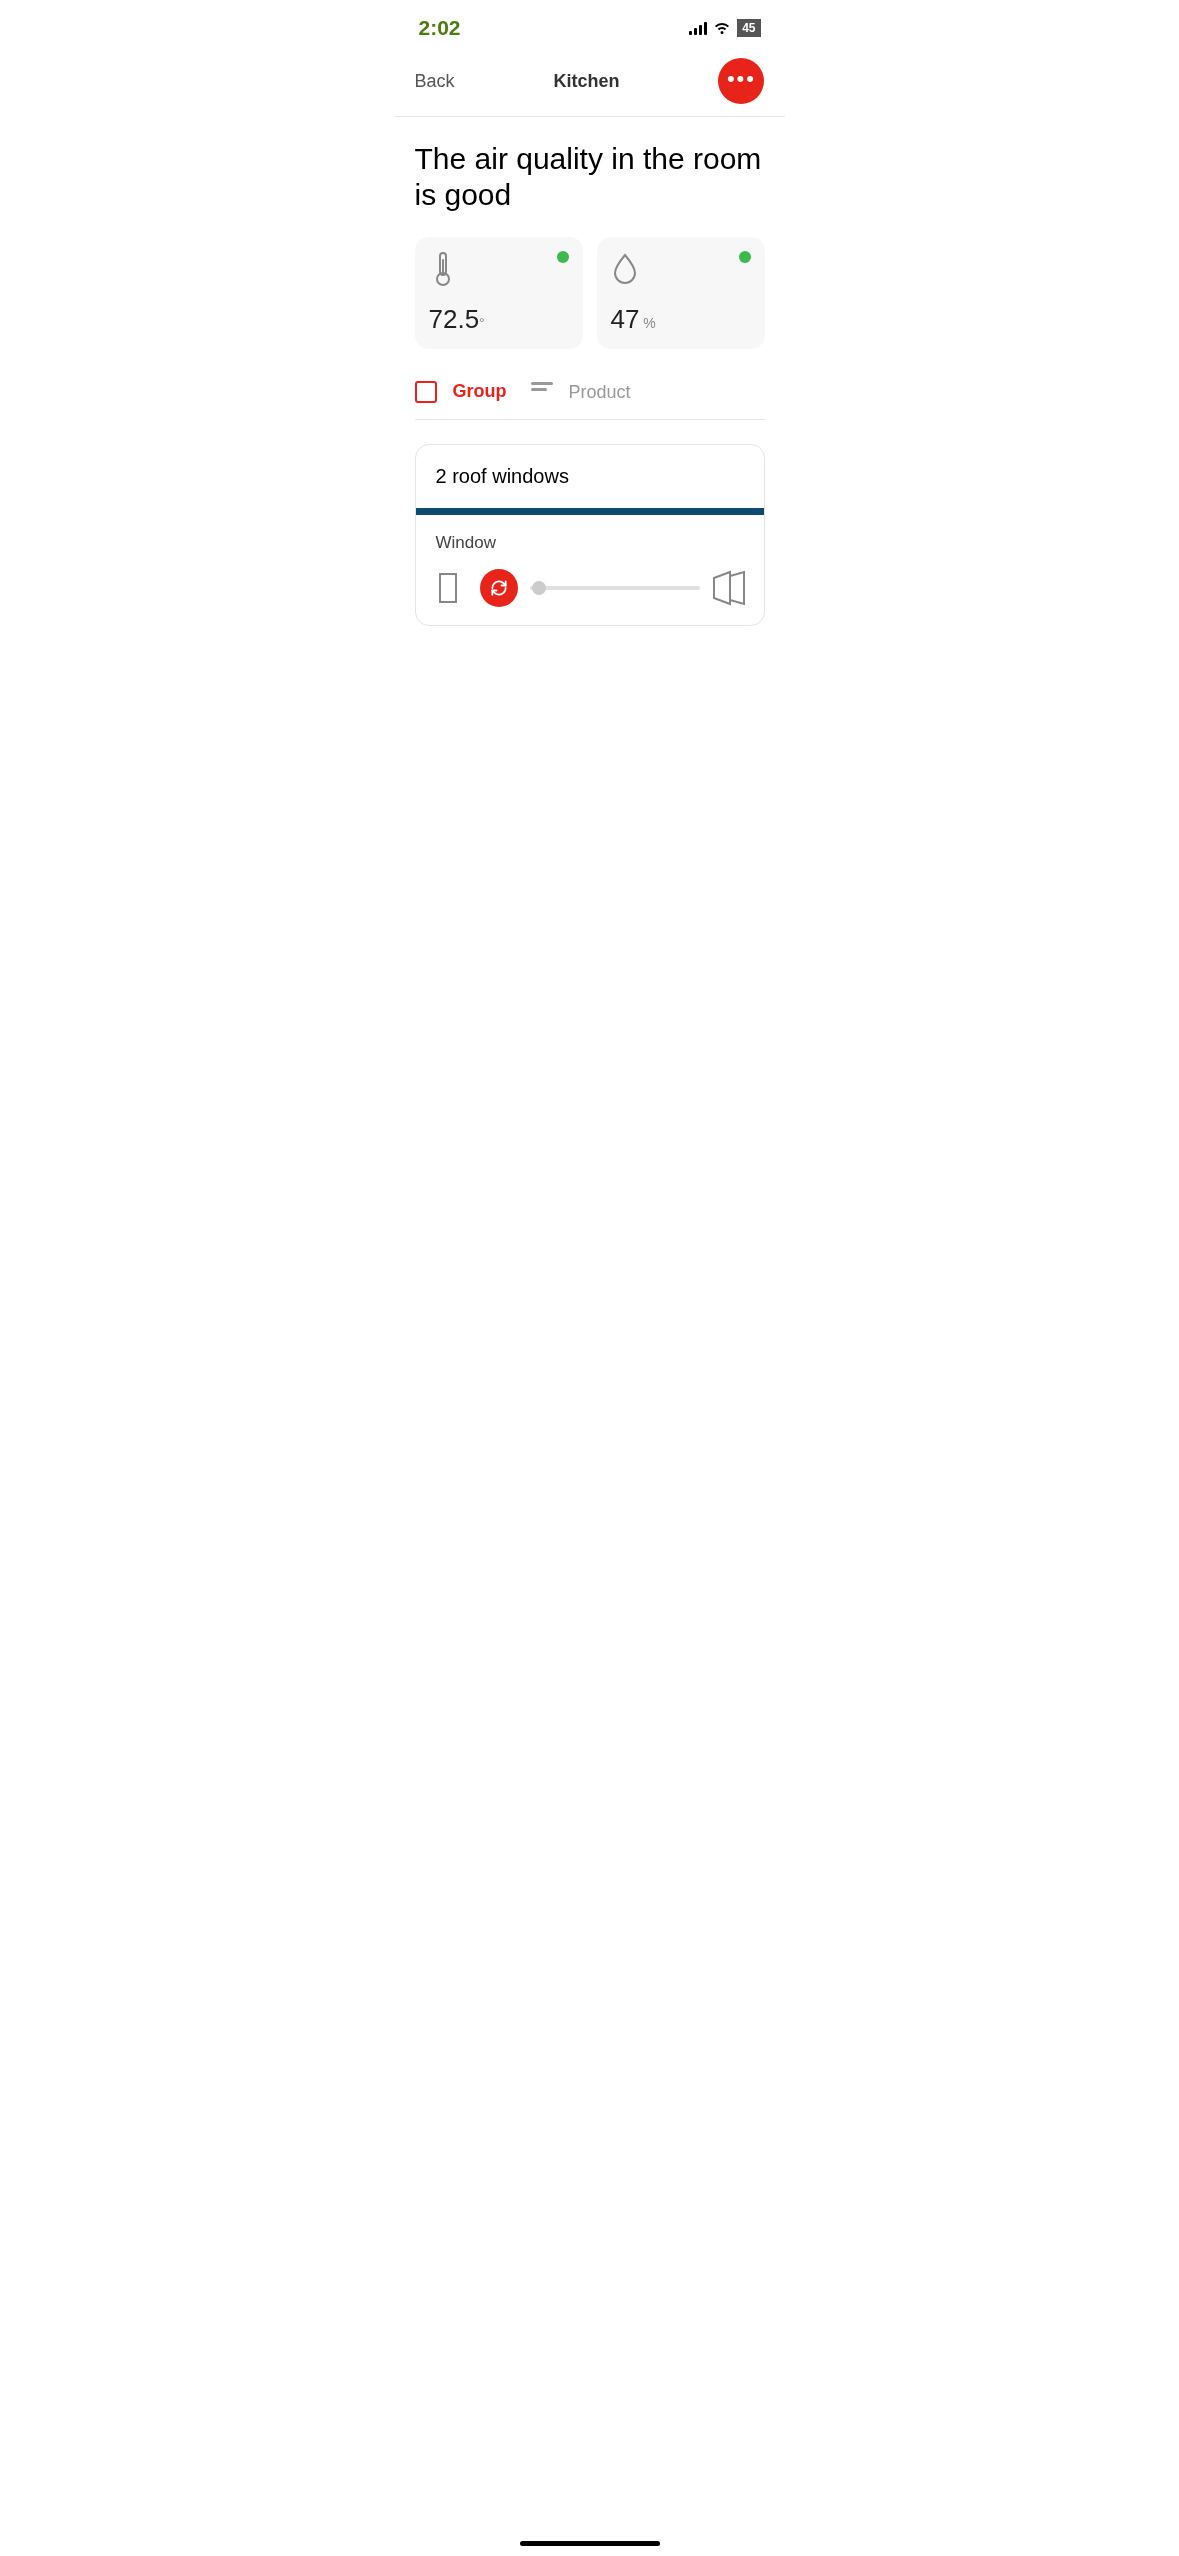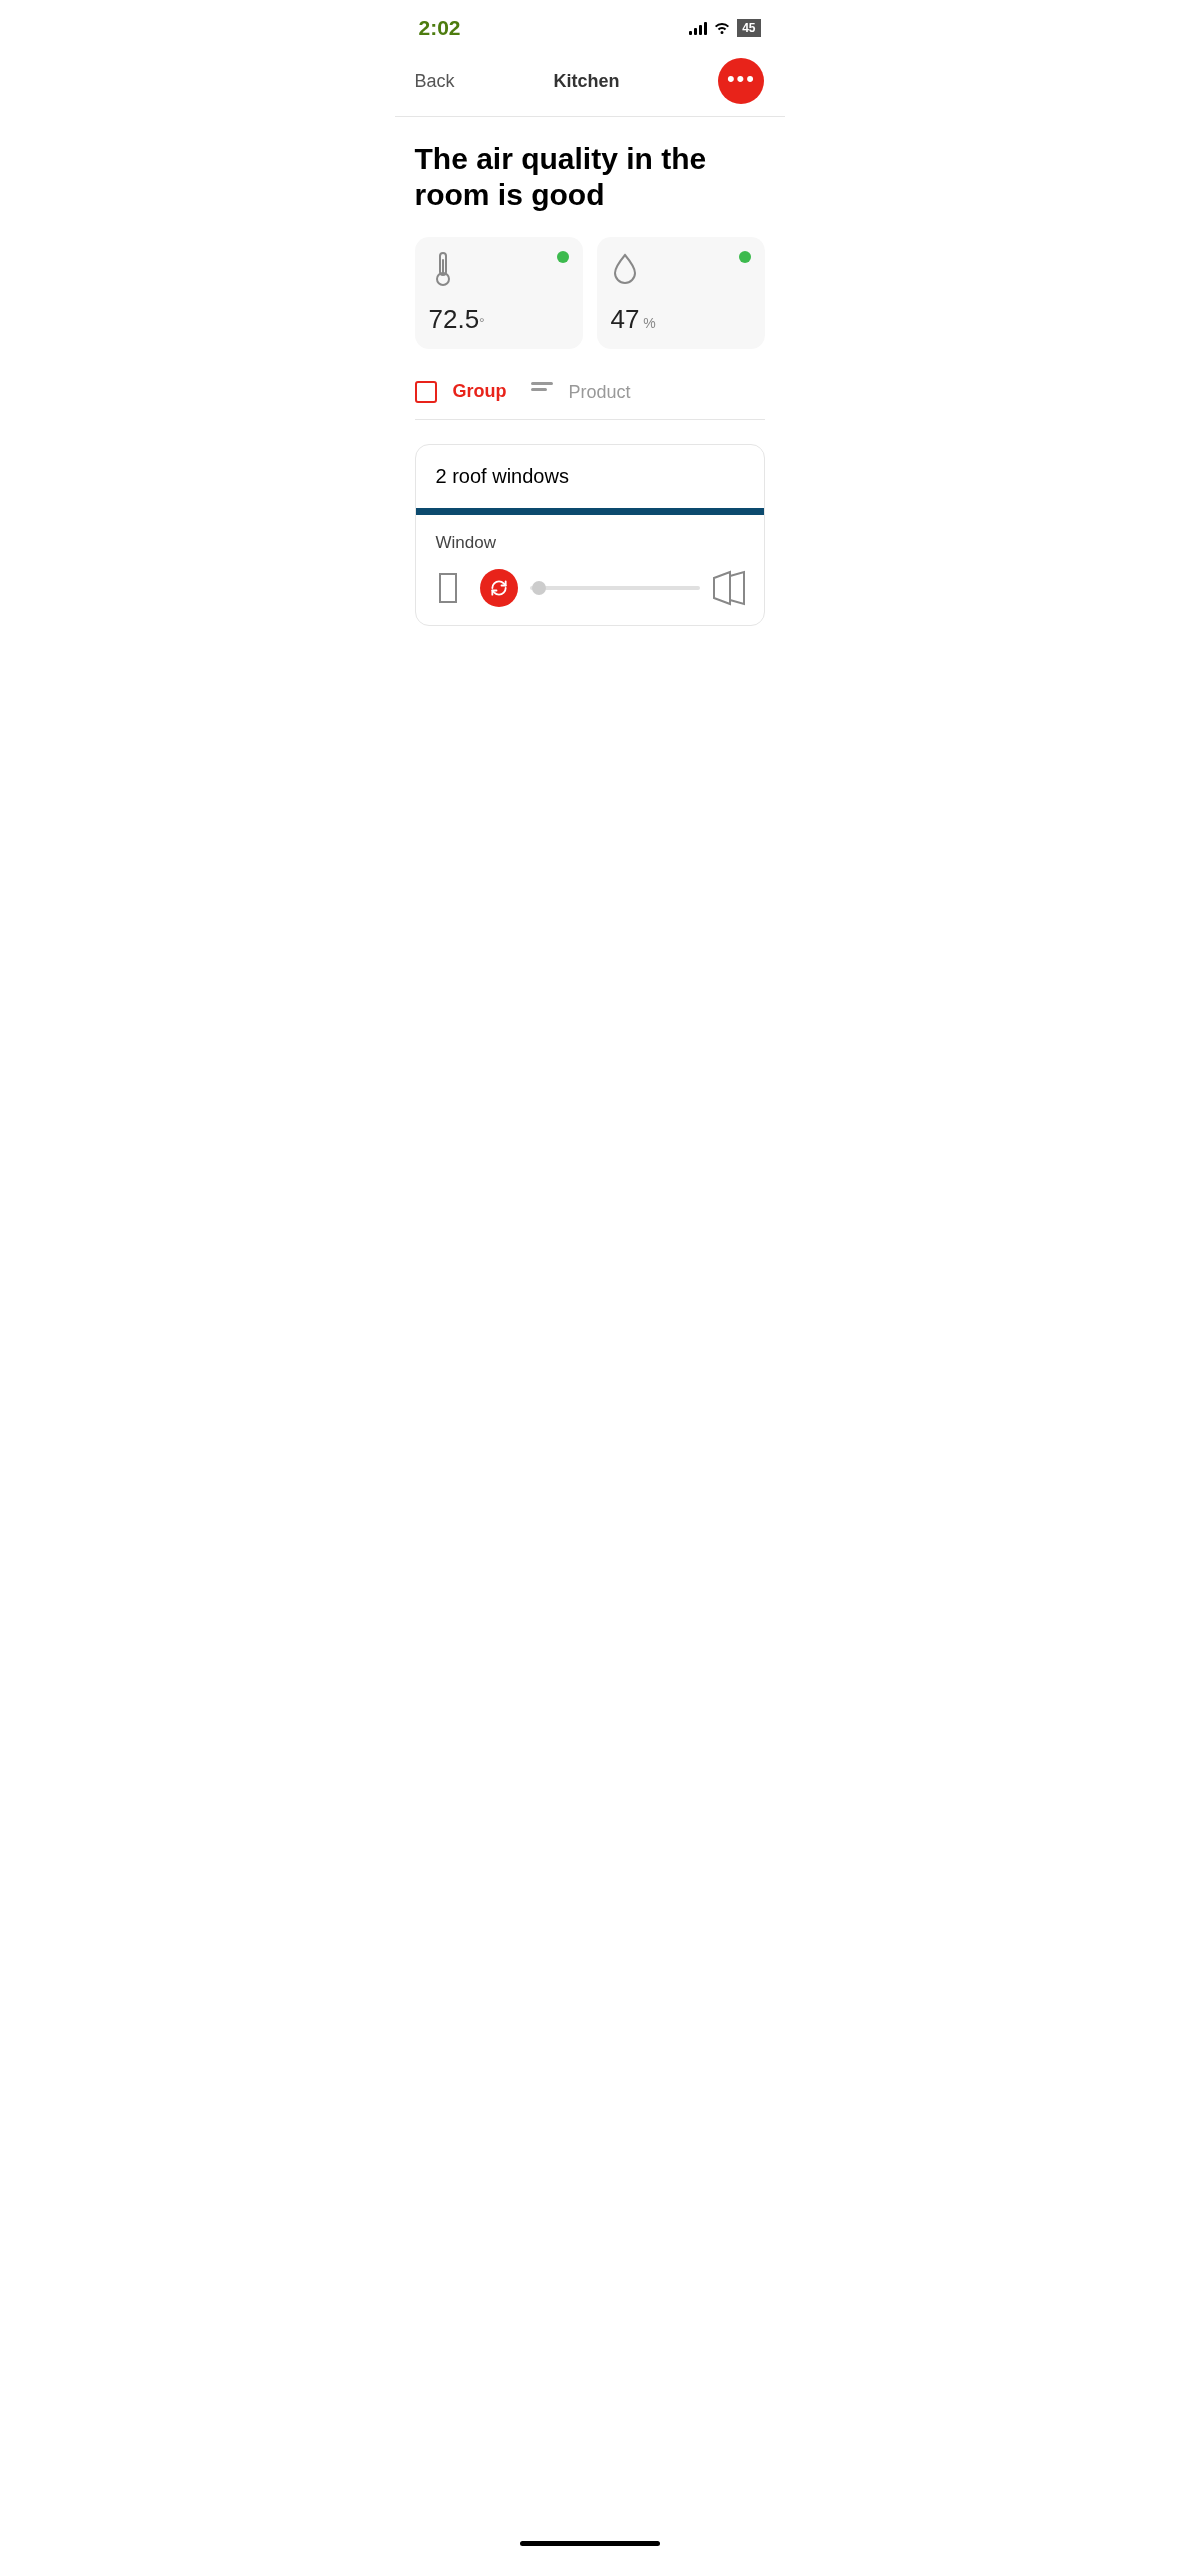--- a/index.html
+++ b/index.html
@@ -107,21 +107,21 @@
       margin-top: -4px;
     }
 
     
     .main-content {
       padding: 24px 20px 0;
     }
 
     .air-quality-title {
       font-size: 30px;
-      font-weight: 700;
+      font-weight: 400;
       color: #000;
       line-height: 1.2;
       margin-bottom: 24px;
     }
 
     
     .sensor-cards {
       display: flex;
       gap: 14px;
       margin-bottom: 32px;

